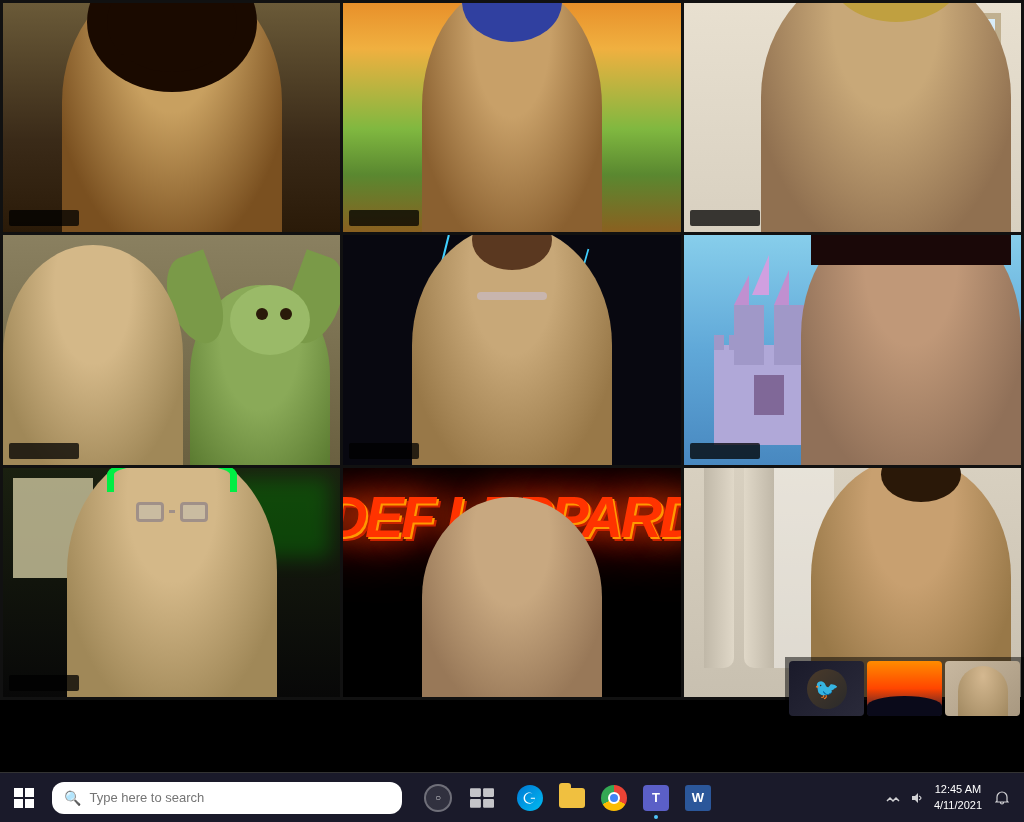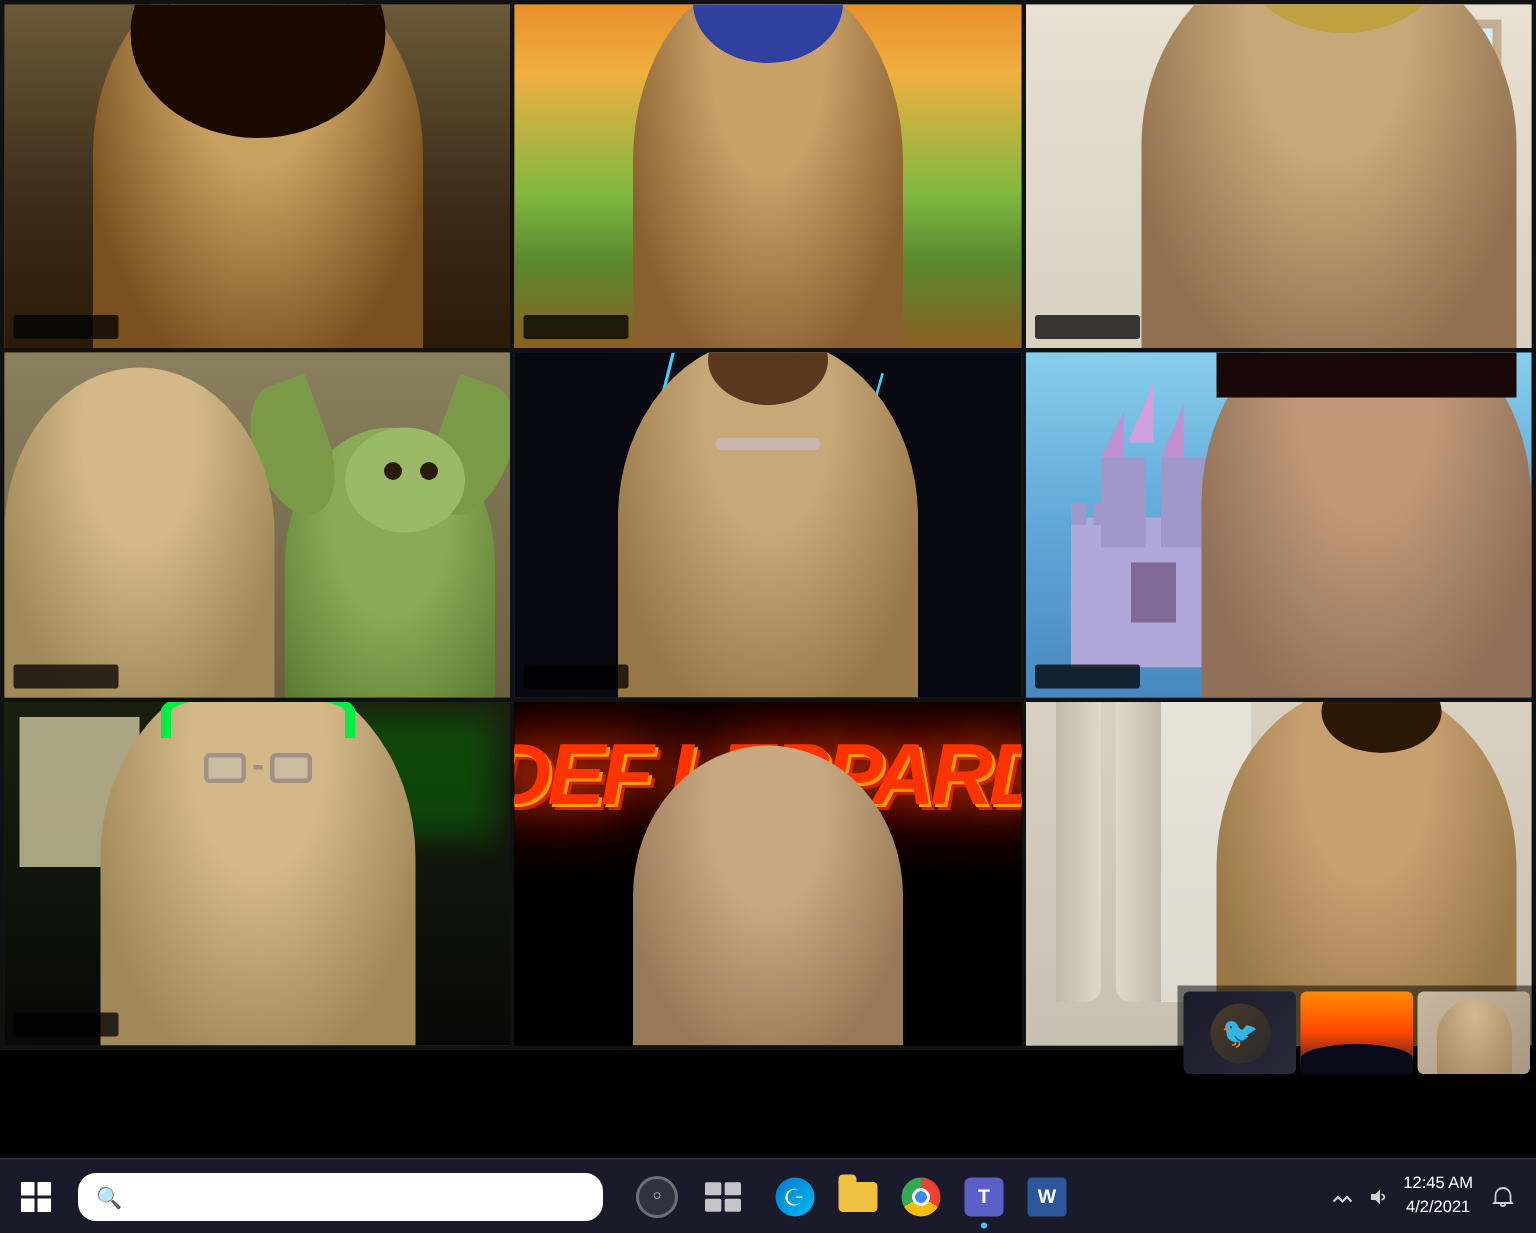--- a/index.html
+++ b/index.html
@@ -518,20 +518,21 @@
     <div class="win-logo">
       <span></span>
       <span></span>
       <span></span>
       <span></span>
     </div>
   </button>
 
   <div class="search-bar">
     <span class="search-icon-tb">🔍</span>
+    <input class="search-input-tb" type="text" readonly="" placeholder="Type here to search" style="">
   </div>
 
   <div class="taskbar-center">
 
     <div class="taskbar-icon">
       <div class="cortana-circle">
         <span style="color:rgba(255,255,255,0.7);font-size:10px;">○</span>
       </div>
     </div>
 
@@ -586,21 +587,21 @@
       </div>
       <div class="tray-icon">
         <svg width="14" height="14" viewBox="0 0 14 14" fill="none" xmlns="http://www.w3.org/2000/svg">
           <path d="M2 5h3l3-3v10l-3-3H2z" fill="rgba(255,255,255,0.8)"></path>
           <path d="M9 5c1 .5 2 1.5 2 2s-1 1.5-2 2" stroke="rgba(255,255,255,0.8)" stroke-width="1.2" fill="none"></path>
         </svg>
       </div>
     </div>
     <div class="time-display">
       <div>12:45 AM</div>
-      <div>4/2/2021</div>
+      <div>4/11/2021</div>
     </div>
     <div class="tray-icon" style="width:24px;">
       <svg width="14" height="14" viewBox="0 0 14 14" fill="none" xmlns="http://www.w3.org/2000/svg">
         <path d="M7 1C4.24 1 2 3.24 2 6v4l-1 1h12l-1-1V6c0-2.76-2.24-5-5-5zM5.5 11.5c0 .83.67 1.5 1.5 1.5s1.5-.67 1.5-1.5" stroke="rgba(255,255,255,0.8)" stroke-width="1.2" fill="none"></path>
       </svg>
     </div>
   </div>
 
 </div>
 

